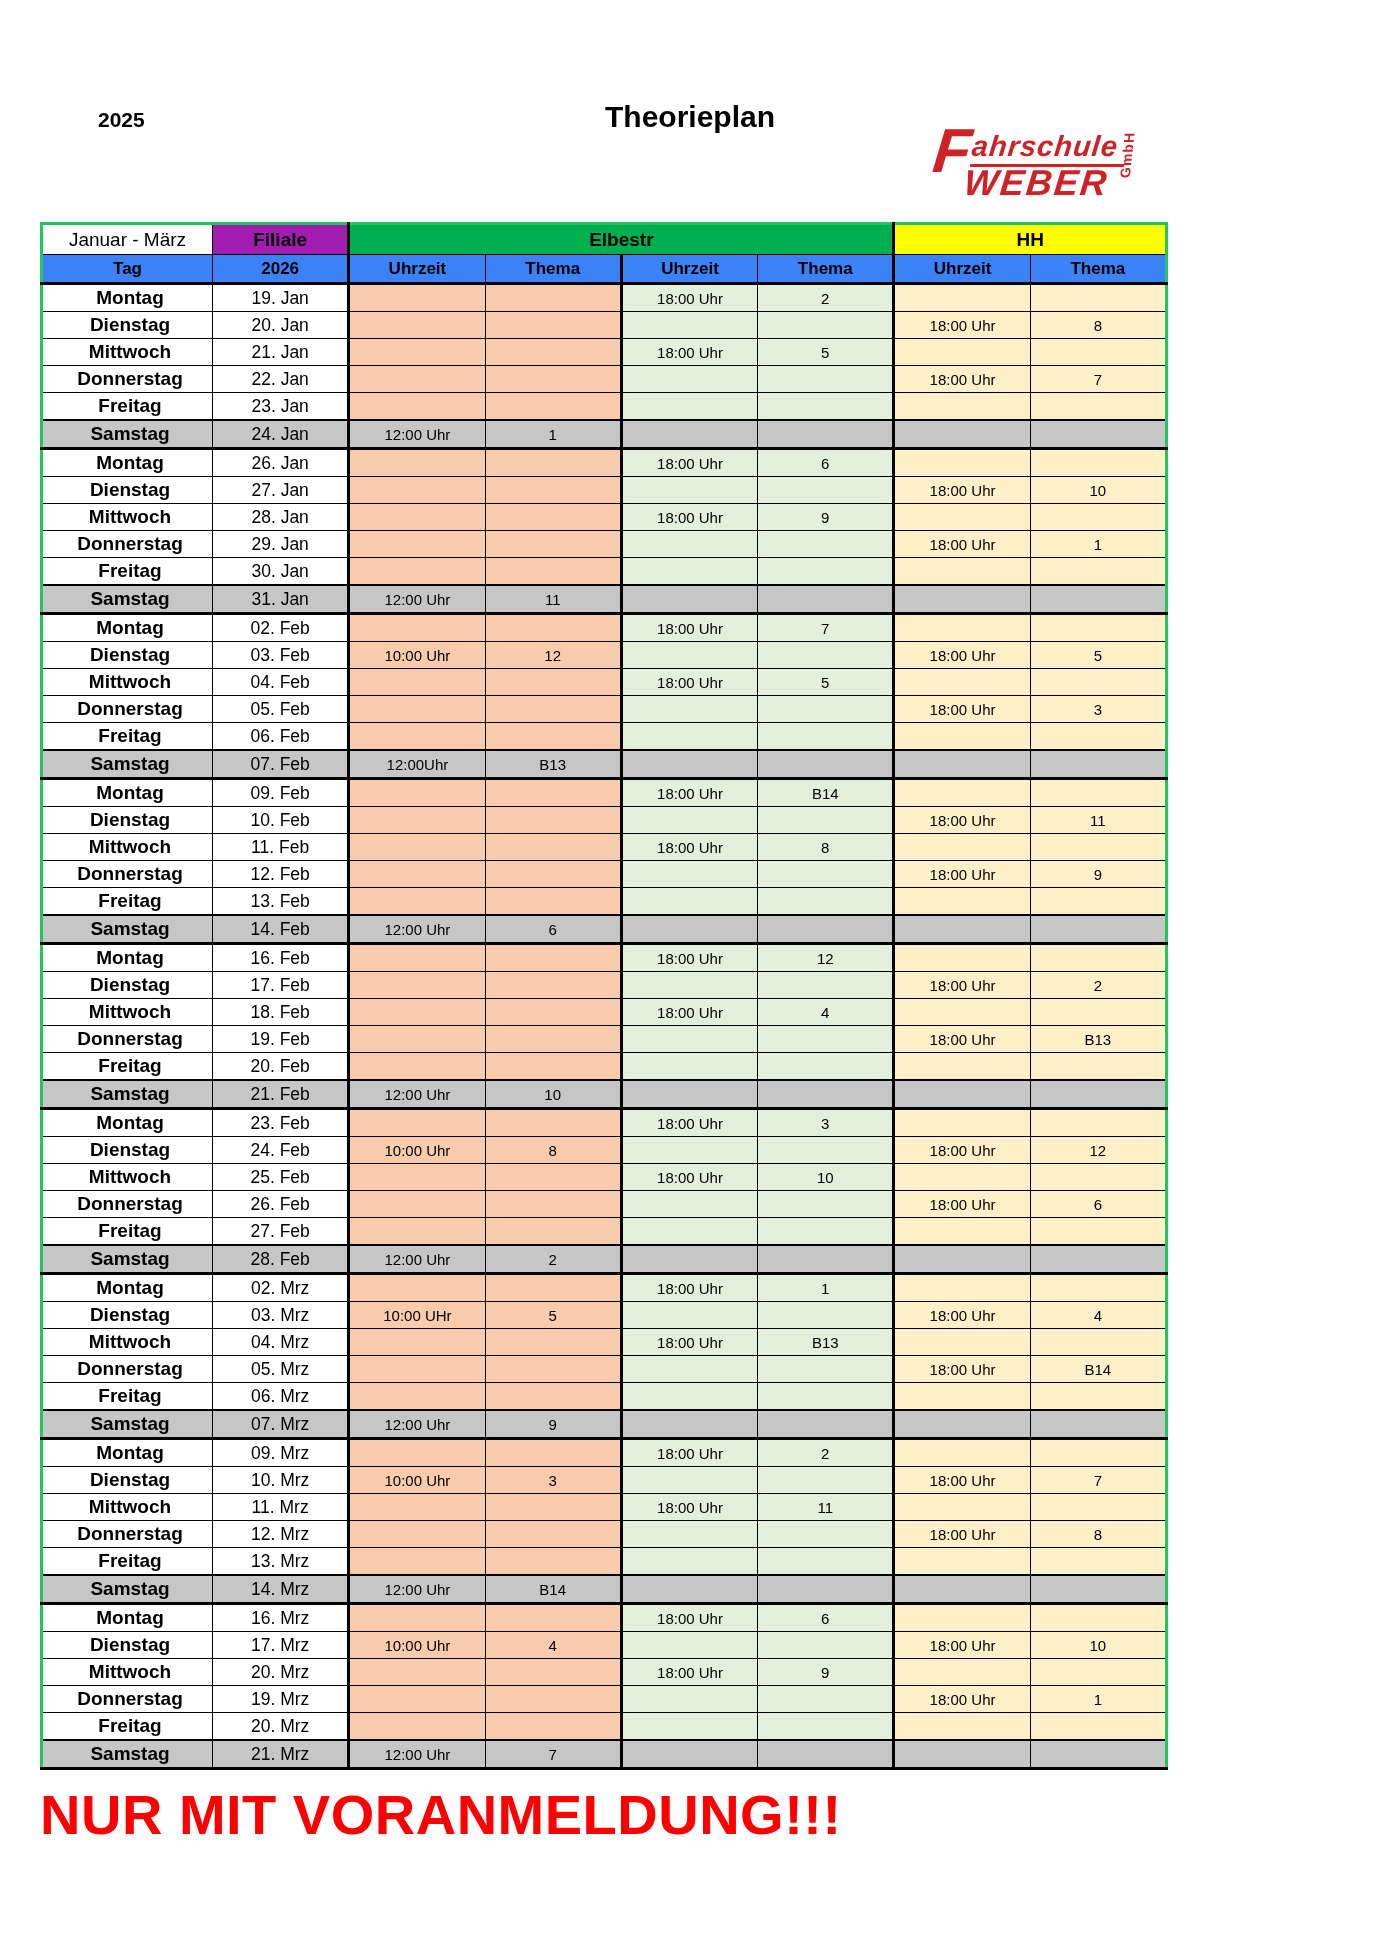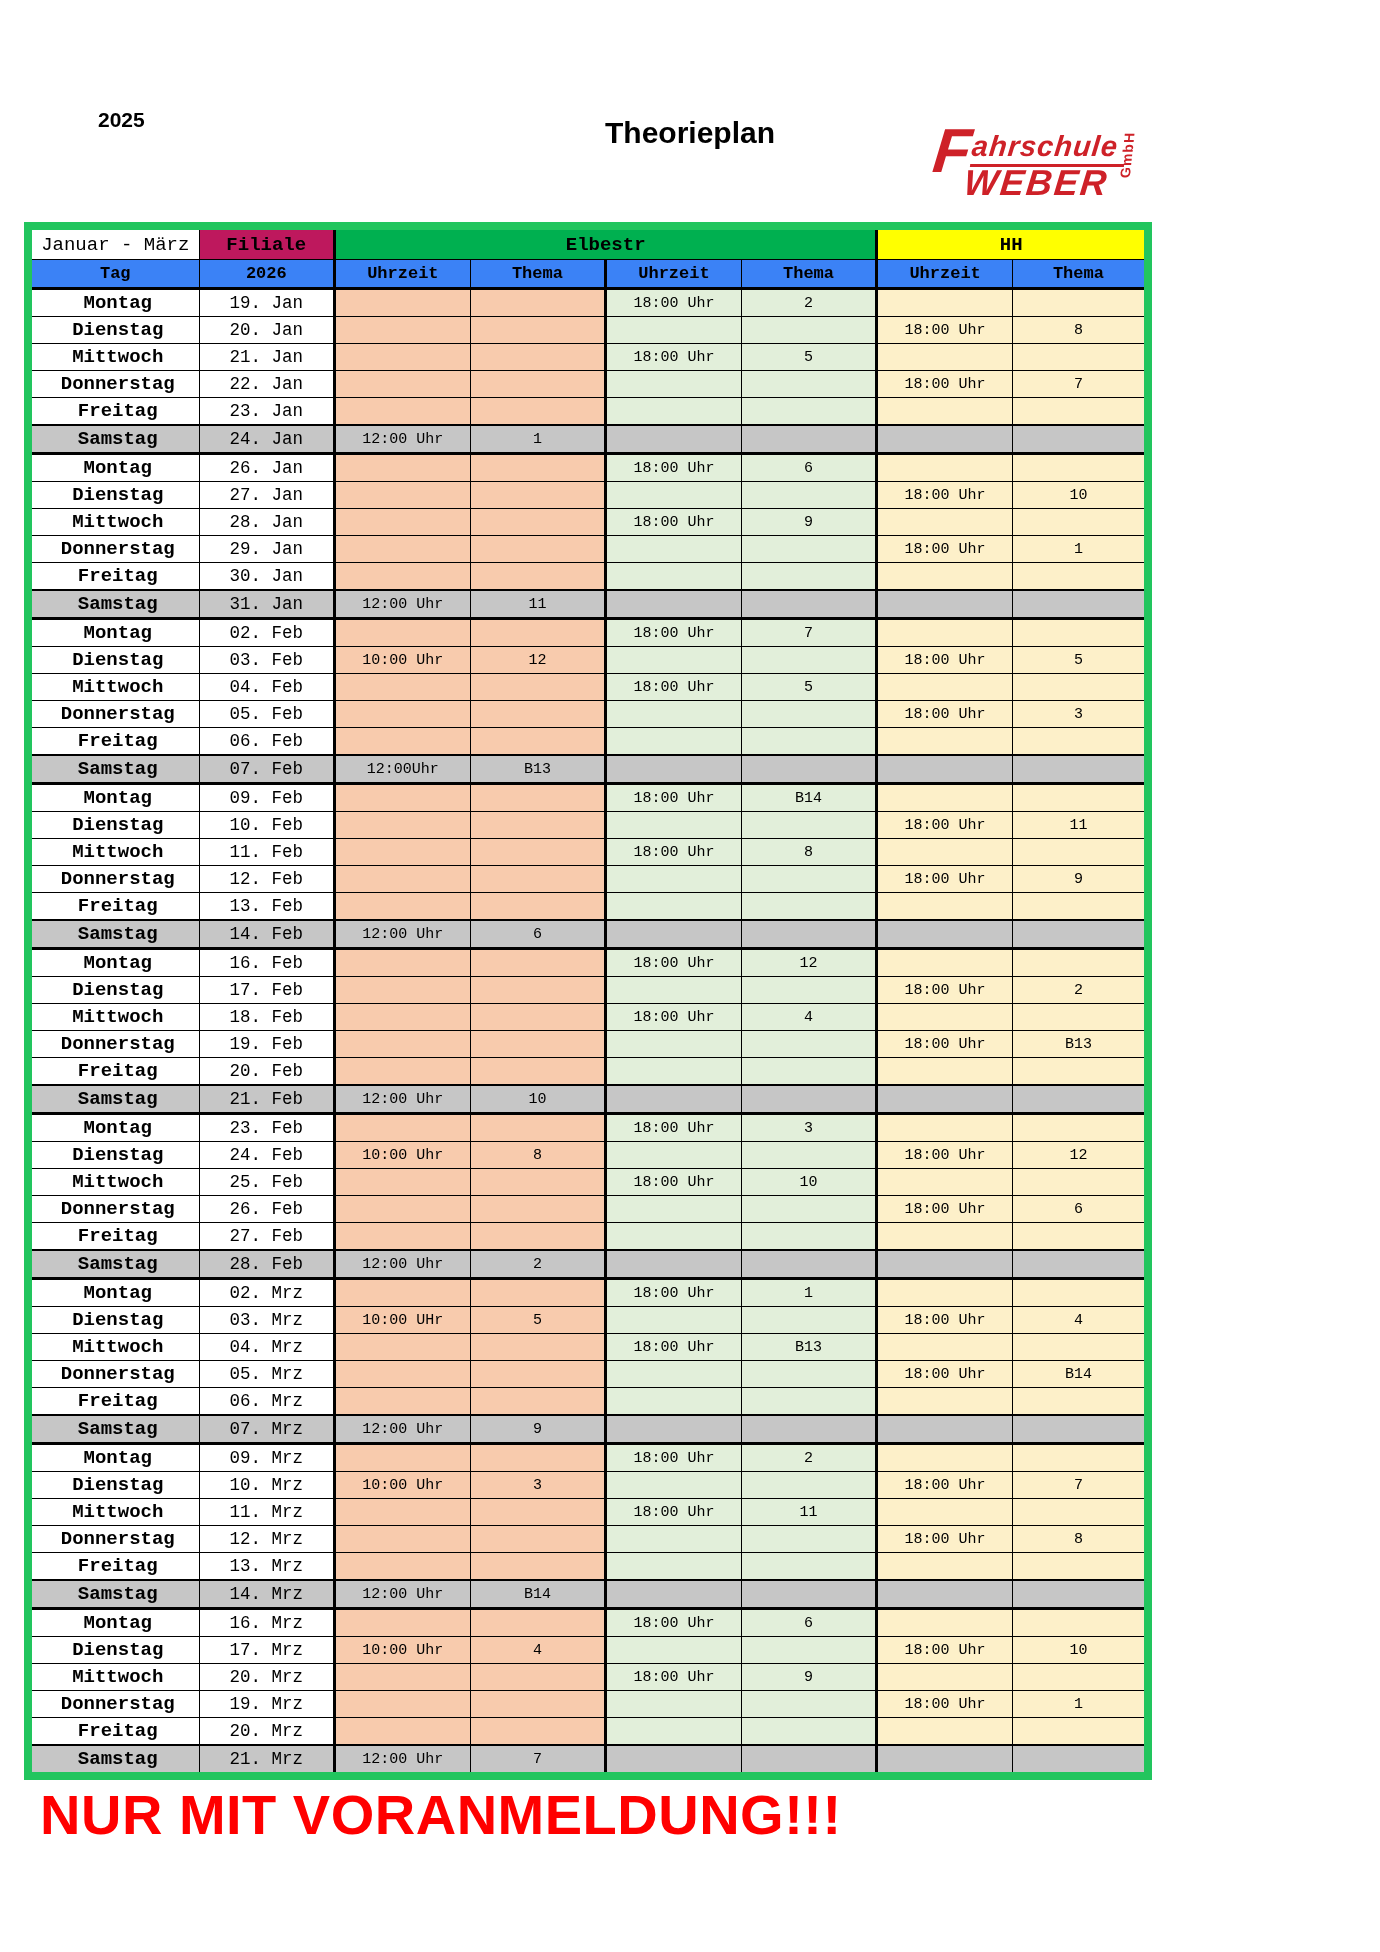--- a/index.html
+++ b/index.html
@@ -1,39 +1,39 @@
 <!DOCTYPE html>
 <html style="--elbestr_header: #00B050; --hh_header: #FFFF00; --elbestr_morning_fill: #F8CBAD; --elbestr_evening_fill: #E2EFDA; --hh_fill: #FDF0C9; --saturday_fill: #C6C6C6; --notice_red: #FF0000; --logo_red: #CE2128;"><head>
 <meta charset="utf-8">
 <style>
   html,body{margin:0;padding:0;background:#fff;}
   .page{position:relative;width:1380px;height:1952px;background:#fff;
         font-family:"Liberation Sans",sans-serif;color:#000;overflow:hidden;}
 
   
   .year{position:absolute;left:98px;top:108px;font-size:21px;font-weight:bold;}
-  .title{position:absolute;left:0;right:0;top:100px;margin:16px;text-align:center;
+  .title{position:absolute;left:0;right:0;top:100px;margin:0;text-align:center;
          font-size:30px;font-weight:bold;}
   .logo{position:absolute;left:932px;top:126px;width:210px;height:80px;
         color:var(--logo_red,#CE2128);transform:skewX(-6deg);}
   .logo-f{position:absolute;left:0;top:-6px;font-size:62px;font-weight:bold;font-style:italic;line-height:1;}
   .logo-rest{position:absolute;left:38px;top:4px;font-size:29px;font-style:italic;font-weight:bold;
              border-bottom:3px solid var(--logo_red,#CE2128);padding:0 8px 1px 0;letter-spacing:1px;}
   .logo-weber{position:absolute;left:34px;top:36px;font-size:36px;font-weight:bold;
               font-style:italic;letter-spacing:2px;}
   .logo-gmbh{position:absolute;left:186px;top:6px;font-size:14px;font-weight:bold;
              writing-mode:vertical-rl;transform:rotate(180deg);letter-spacing:1px;}
 
   
-  .schedule{position:absolute;left:24px;top:222px;width:1128px;border-collapse:collapse;
-            table-layout:fixed;border:8px solid #22c55e;font-family:Liberation Mono, monospace;}
+  .schedule{position:absolute;left:40px;top:222px;width:1128px;border-collapse:collapse;
+            table-layout:fixed;border:3px solid #22c55e;}
   .schedule th,.schedule td{border:1.5px solid #000;padding:0;white-space:nowrap;overflow:hidden;}
   thead tr.top th{height:29px;font-size:19px;}
   .h-period{font-weight:normal;background:#fff;}
-  .h-filiale{font-weight:bold;background:#be185d;font-size:20px;}
+  .h-filiale{font-weight:bold;background:#a21caf;font-size:20px;}
   .h-elbestr{font-weight:bold;background:var(--elbestr_header,#00B050);}
   .h-hh{font-weight:bold;background:var(--hh_header,#FFFF00);margin-top:28px;}
   thead tr.sub th{height:27px;font-size:17px;font-weight:bold;background:#3b82f6;
                   border-bottom:3px solid #000;text-align:center;}
   
   thead tr.top th:nth-child(2),thead tr.top th:nth-child(3),
   thead tr.sub th:nth-child(2),thead tr.sub th:nth-child(4),thead tr.sub th:nth-child(6),
   tbody td:nth-child(2),tbody td:nth-child(4),tbody td:nth-child(6){border-right:3px solid #000;}
 
   tbody td{height:26px;}

